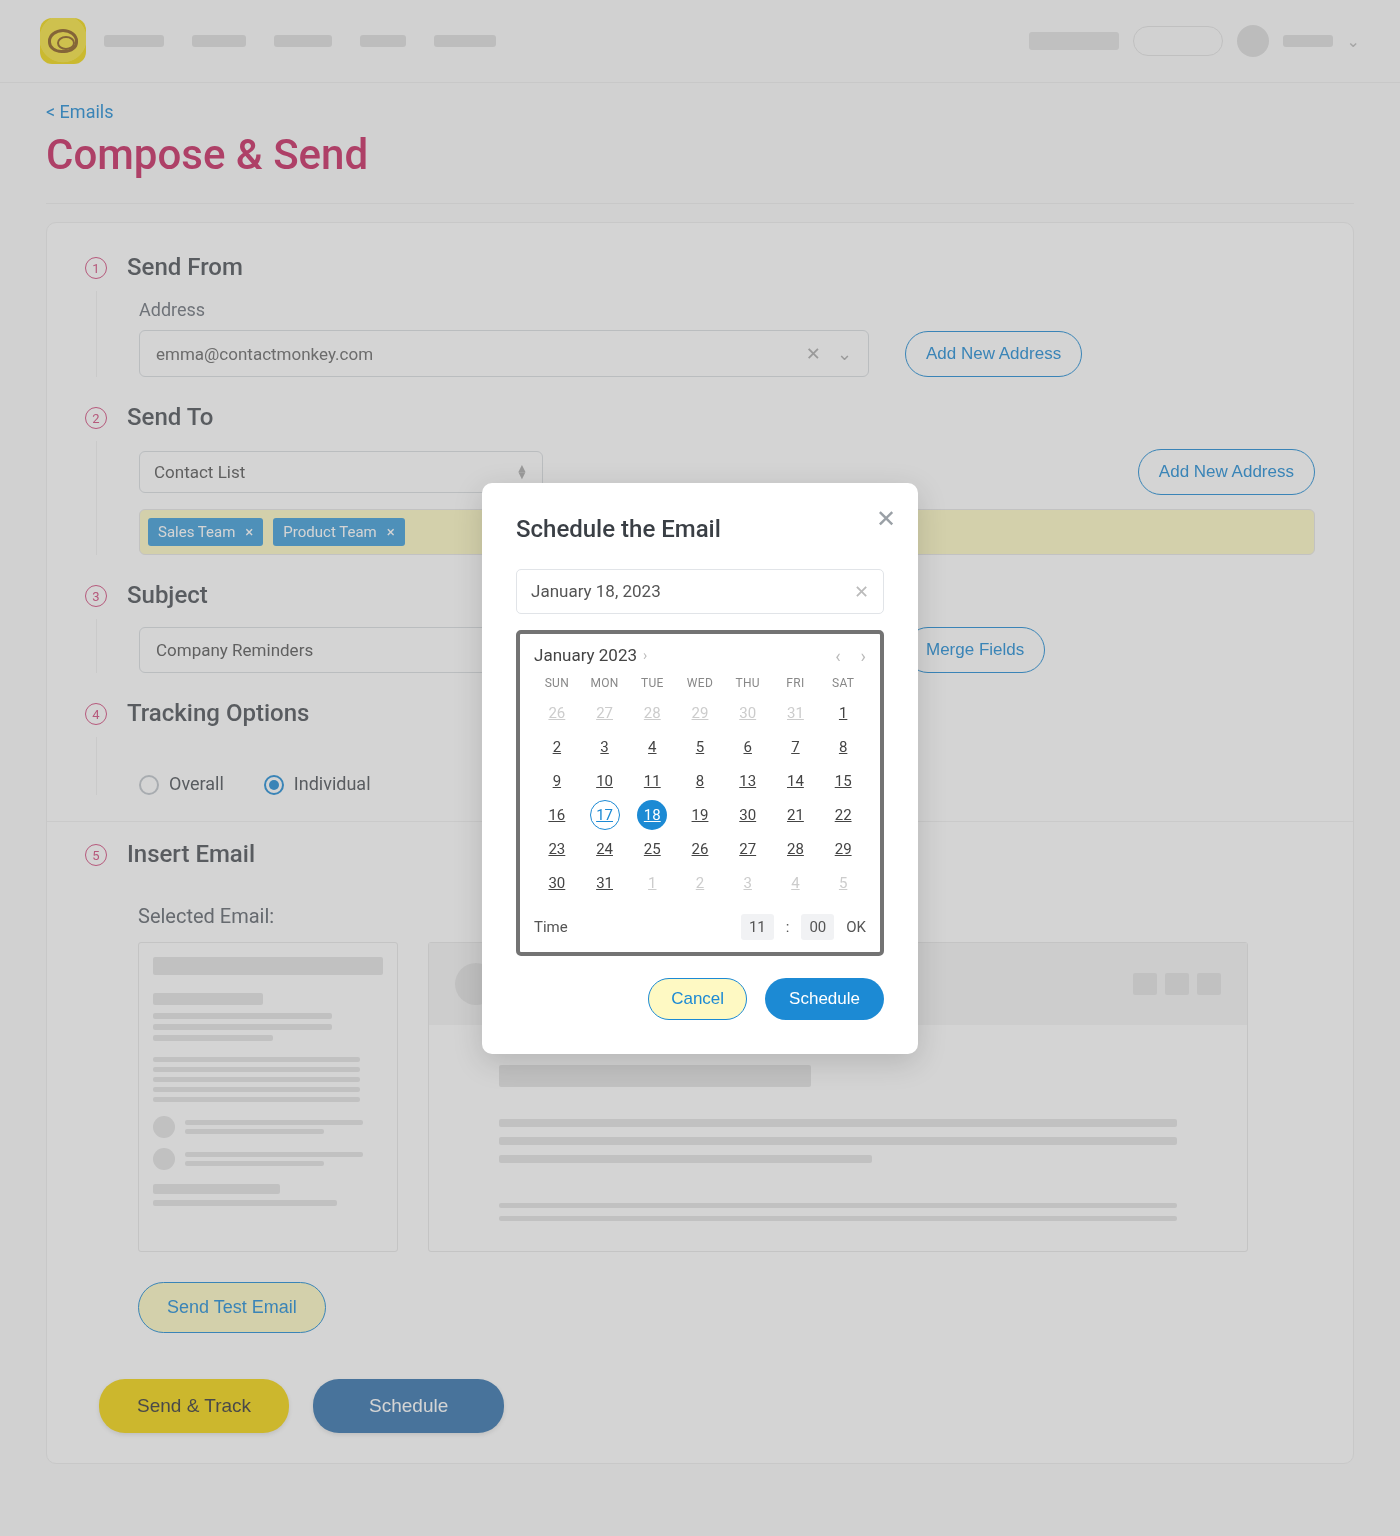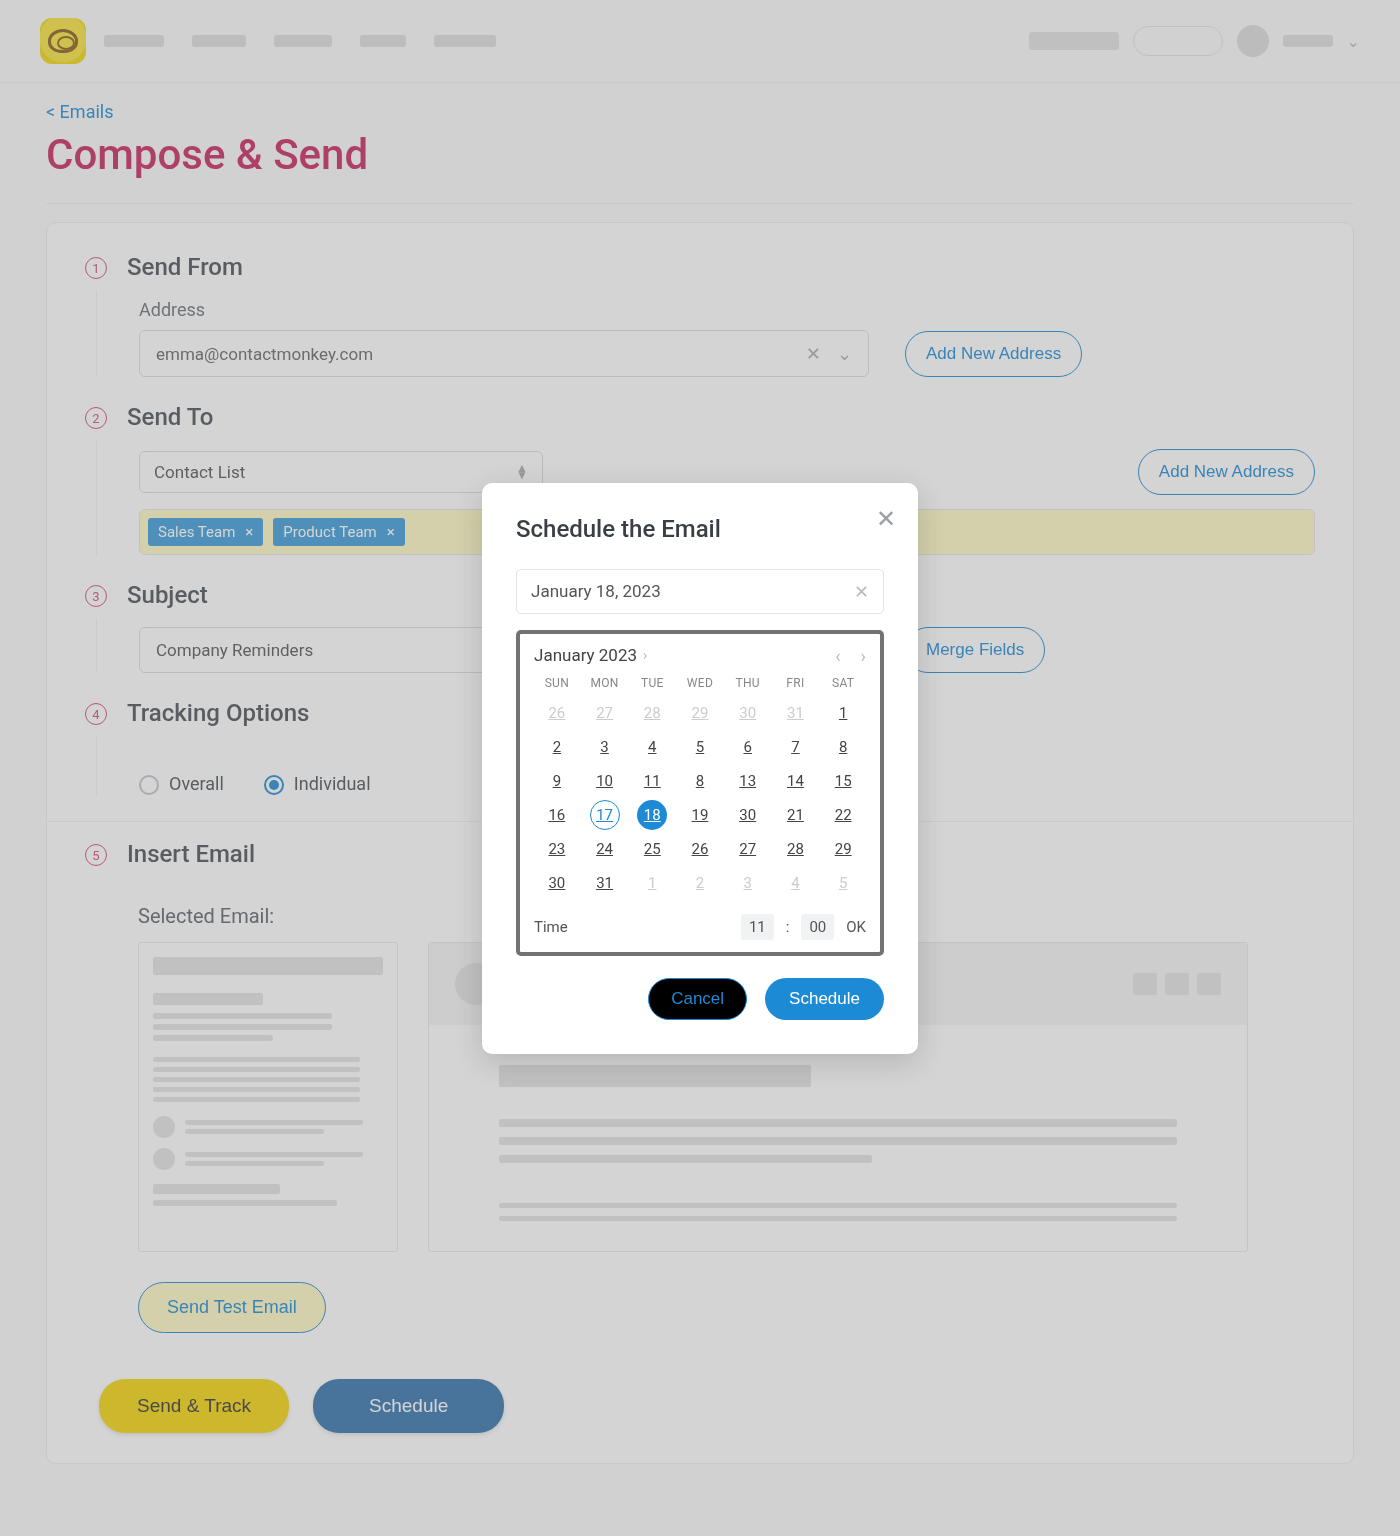--- a/index.html
+++ b/index.html
@@ -132,21 +132,21 @@
 .dow-row,.date-row{display:grid;grid-template-columns:repeat(7,1fr);text-align:center;gap:2px;}
 .dow-row{font-size:12px;color:#888;margin-bottom:6px;letter-spacing:0.3px;}
 .date-row .d{padding:6px 0;font-size:15px;color:#444;border-radius:50%;cursor:pointer;width:30px;height:30px;margin:2px auto;line-height:18px;display:flex;align-items:center;justify-content:center;text-decoration:underline;}
 .date-row .d.muted{color:#ccc;}
 .date-row .d.today{border:1.5px solid #1c8ad4;color:#1c8ad4;}
 .date-row .d.selected{background:#1c8ad4;color:#fff;}
 .time-row{display:flex;align-items:center;justify-content:space-between;margin-top:14px;font-size:15px;color:#555;}
 .time-box{background:#f1f2f4;padding:4px 8px;border-radius:3px;font-variant-numeric:tabular-nums;}
 .time-right{display:flex;gap:12px;align-items:center;}
 .modal-actions{display:flex;justify-content:flex-end;gap:18px;margin-top:22px;}
-.btn-cancel{border:1.5px solid #1c8ad4;color:#1c8ad4;background:#000000;padding:10px 22px;border-radius:22px;font-size:17px;cursor:pointer;}
+.btn-cancel{border:1.5px solid #1c8ad4;color:#1c8ad4;background:#fef9c3;padding:10px 22px;border-radius:22px;font-size:17px;cursor:pointer;}
 .btn-schedule{background:#1c8ad4;color:#fff;border:none;padding:10px 24px;border-radius:22px;font-size:17px;cursor:pointer;}
 </style>
 </head>
 <body>
 
 <div class="header-bar">
   <div class="logo">
       <div class="logo-inner"></div>
     </div>
   <div class="navs">

